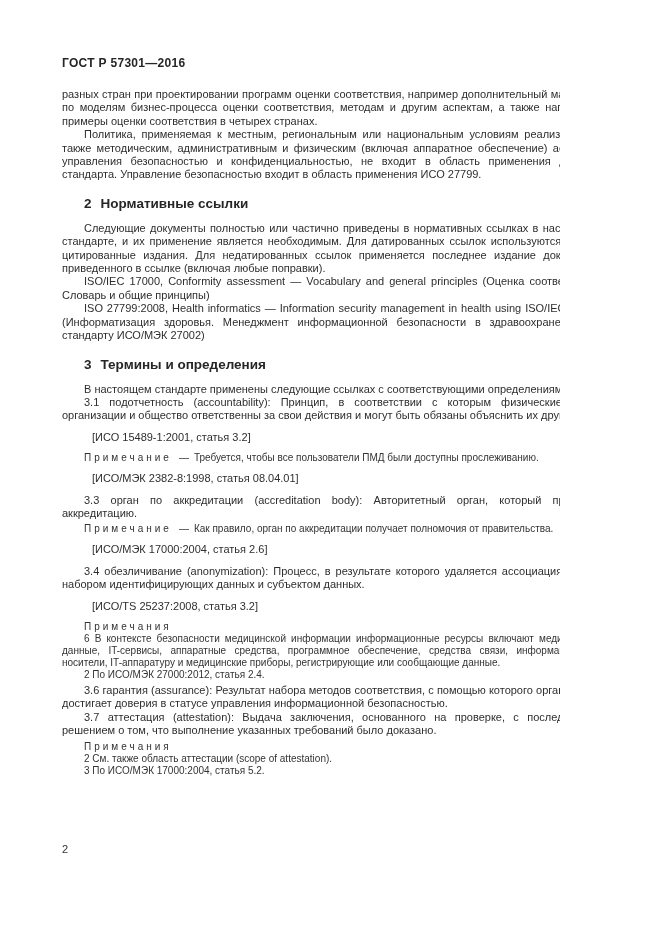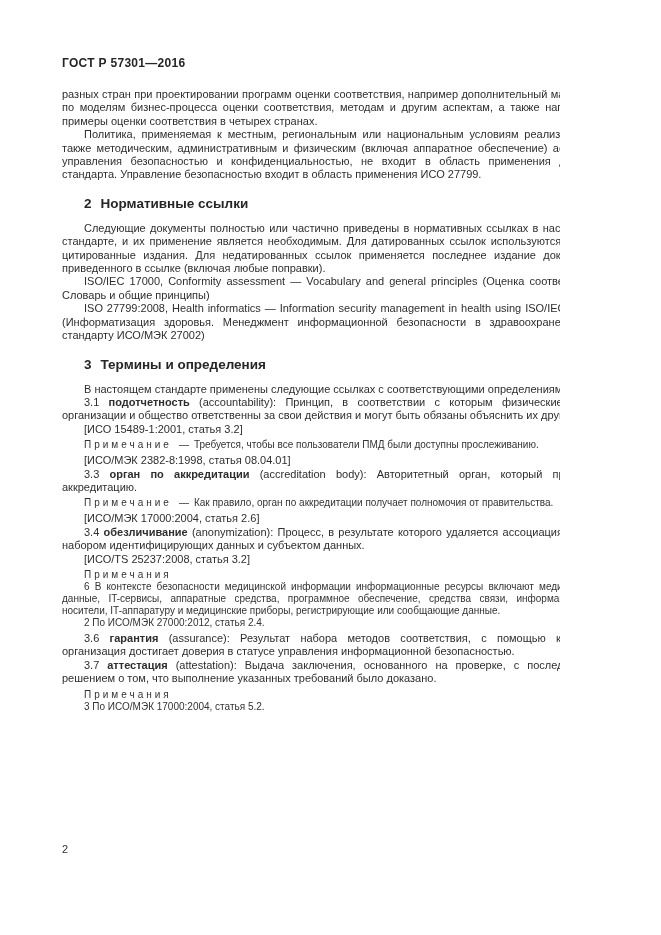--- a/index.html
+++ b/index.html
@@ -24,36 +24,36 @@
     text-align: justify; text-justify: inter-word;
   }
   p.body.indent { text-indent: 22px; }
   .heading {
     margin: 14px 0 10px 22px;
     font-size: 13.5px; font-weight: bold; color: #262626;
     line-height: 16px;
   }
   .heading .h-num { margin-right: 9px; }
   p.ref {
-    margin: 0; font-size: 11px; line-height: 13.4px;
+    margin: 8px; font-size: 11px; line-height: 13.4px;
     padding-left: 22px;
   }
   .note-block { margin: 3px 0; }
   .note-block p {
     margin: 0; font-size: 10px; line-height: 12px;
     text-align: justify; text-justify: inter-word;
     text-indent: 22px; color: #333333;
   }
   .note-label { letter-spacing: 3px; }
   .note-dash { padding: 0 5px 0 7px; }
   .page-number {
     position: absolute; top: 843px; left: 62px;
     font-size: 11px; color: #333333;
   }
-  b { font-weight: bold; }
+  b { font-weight: normal; }
 </style>
 </head>
 <body>
 
 <div class="page">
   <div class="header">ГОСТ Р 57301—2016</div>
   <div class="content" id="doc-body">
       <p class="body">разных стран при проектировании программ оценки соответствия, например дополнительный материал по моделям бизнес-процесса оценки соответствия, методам и другим аспектам, а также наглядные примеры оценки соответствия в четырех странах.</p>
       <p class="body indent">Политика, применяемая к местным, региональным или национальным условиям реализации, а также методическим, административным и физическим (включая аппаратное обеспечение) аспектам управления безопасностью и конфиденциальностью, не входит в область применения данного стандарта. Управление безопасностью входит в область применения ИСО 27799.</p>
       <div class="heading"><span class="h-num">2</span><span class="h-title">Нормативные ссылки</span></div>
@@ -77,17 +77,18 @@
       <p class="ref">[ИСО/TS 25237:2008, статья 3.2]</p>
       <div class="note-block">
         <p class="note-line"><span class="note-label">Примечания</span></p>
         <p class="note-item">6 В контексте безопасности медицинской информации информационные ресурсы включают медицинские данные, IT-сервисы, аппаратные средства, программное обеспечение, средства связи, информационные носители, IT-аппаратуру и медицинские приборы, регистрирующие или сообщающие данные.</p>
         <p class="note-item">2 По ИСО/МЭК 27000:2012, статья 2.4.</p>
       </div>
       <p class="body indent">3.6 <b>гарантия</b> (assurance): Результат набора методов соответствия, с помощью которого организация достигает доверия в статусе управления информационной безопасностью.</p>
       <p class="body indent">3.7 <b>аттестация</b> (attestation): Выдача заключения, основанного на проверке, с последующим решением о том, что выполнение указанных требований было доказано.</p>
       <div class="note-block">
         <p class="note-line"><span class="note-label">Примечания</span></p>
+        <p class="note-item">2 См. также область аттестации (scope of attestation).</p>
         <p class="note-item">3 По ИСО/МЭК 17000:2004, статья 5.2.</p>
       </div>
     </div>
   <div class="page-number">2</div>
 </div>
 
 </body></html>

